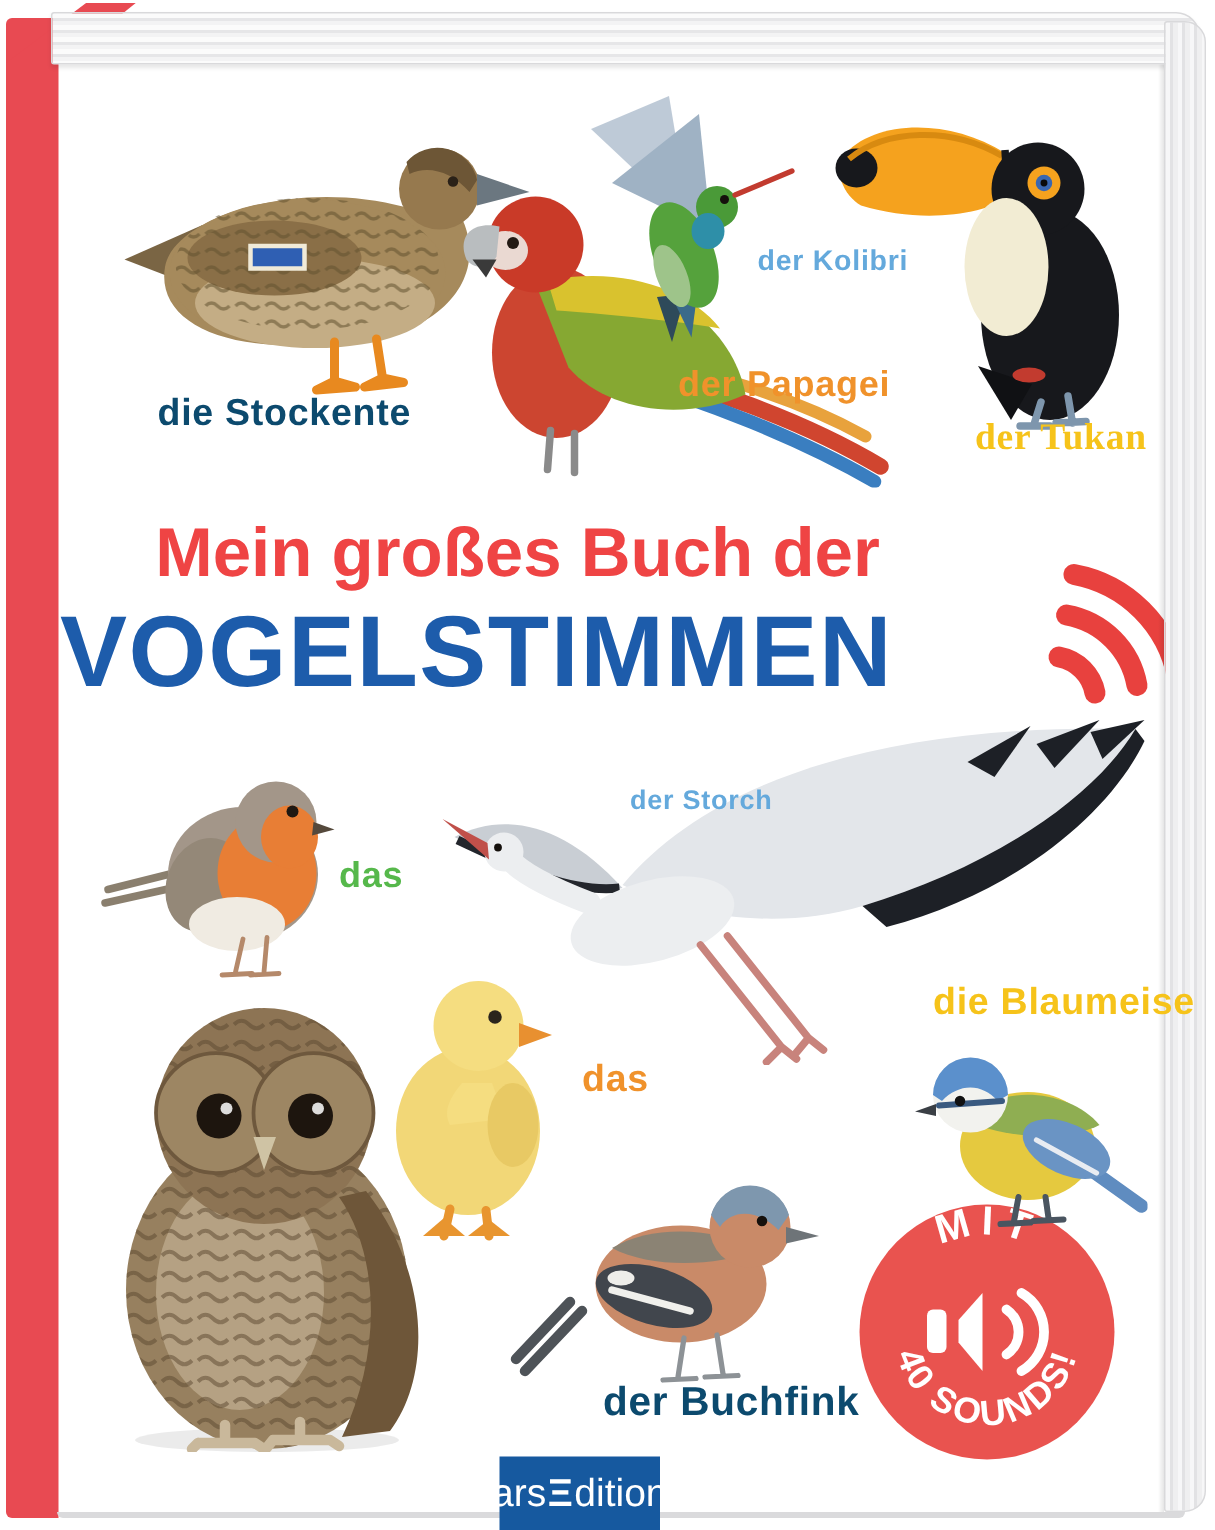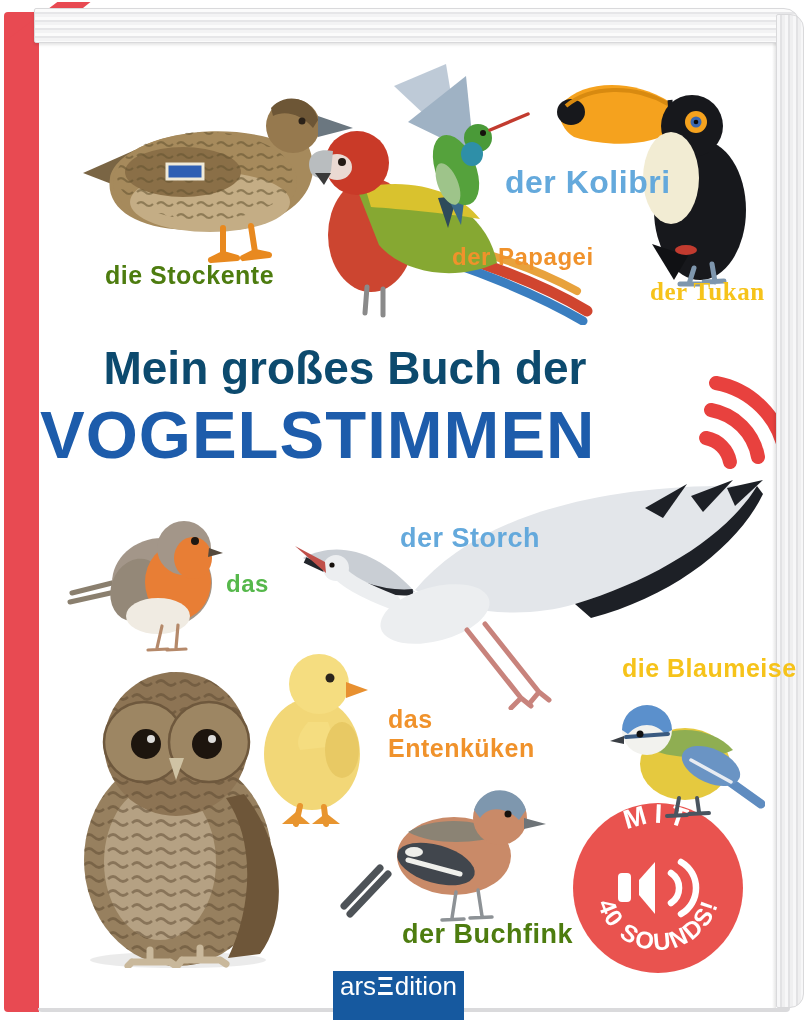--- a/index.html
+++ b/index.html
@@ -16,53 +16,53 @@
          box-shadow:0 2px 3px rgba(0,0,0,.10);z-index:4;}
   .pages-right{position:absolute;left:776px;top:14px;width:26px;height:992px;
          background:repeating-linear-gradient(90deg,#f7f7f8 0 3px,#e2e2e4 3px 5px,#efeff0 5px 8px);
          border:1px solid #d9d9db;border-radius:2px 14px 14px 2px;z-index:4;}
   .cover-edge-right{position:absolute;left:772px;top:30px;width:4px;height:978px;
          background:linear-gradient(90deg,rgba(0,0,0,0),rgba(0,0,0,.10));z-index:3;}
   .cover-edge-bottom{position:absolute;left:38px;top:1008px;width:752px;height:4px;
          background:#dadadc;border-radius:0 0 6px 6px;z-index:4;}
   
   .title1{position:absolute;left:40px;top:341px;width:610px;text-align:center;
-          font-size:46px;font-weight:bold;color:#0c4a6e;letter-spacing:0;z-index:3;}
+          font-size:46px;font-weight:bold;color:#ef4444;letter-spacing:0;z-index:3;}
   .title2{position:absolute;left:40px;top:396px;width:700px;
           font-size:67px;font-weight:bold;color:#1d5cab;letter-spacing:1px;z-index:3;}
   
   .lbl{position:absolute;font-weight:bold;z-index:5;white-space:nowrap;letter-spacing:.5px;}
-  .red{color:#4d7c0f}.lblue{color:#64a9dc}.orange{color:#f0922b}
+  .red{color:#0c4a6e}.lblue{color:#64a9dc}.orange{color:#f0922b}
   .yellow{color:#f6c31a}.green{color:#56b84b}.mblue{color:#2e87c8}
   .lbl-stockente{left:105px;top:261px;font-size:25px;}
-  .lbl-kolibri{left:505px;top:164px;font-size:32px;}
+  .lbl-kolibri{left:505px;top:164px;font-size:19px;}
   .lbl-papagei{left:452px;top:243px;font-size:24px;}
   .lbl-tukan{left:650px;top:278px;font-size:25px;font-family:Liberation Serif, serif;}
   .lbl-rotkehlchen{left:226px;top:570px;font-size:24px;line-height:28px;}
-  .lbl-storch{left:400px;top:523px;font-size:27px;}
+  .lbl-storch{left:420px;top:523px;font-size:18px;}
   .lbl-blaumeise{left:622px;top:654px;font-size:25px;text-align:right;}
   .lbl-entenkueken{left:388px;top:705px;font-size:25px;line-height:29px;}
   .lbl-buchfink{left:402px;top:919px;font-size:27px;}
   .lbl-waldkauz{left:110px;top:969px;font-size:28px;}
   
   .art{position:absolute;z-index:2;}
   .svg-duck{left:75px;top:78px;}      .svg-parrot{left:295px;top:115px;}
   .svg-humming{left:390px;top:58px;}  .svg-toucan{left:552px;top:52px;}
   .svg-robin{left:62px;top:498px;}    .svg-stork{left:295px;top:478px;}
   .svg-duckling{left:248px;top:642px;}.svg-owl{left:58px;top:662px;}
   .svg-chaffinch{left:338px;top:768px;}
   .svg-soundwaves{left:692px;top:364px;z-index:2;}
   .svg-badge{left:571px;top:801px;z-index:5;}
   .svg-bluetit{left:595px;top:688px;z-index:6;}
   .badge-text{fill:#ffffff;font-weight:bold;}
   .badge-top{font-size:27px;letter-spacing:6px;}
   .badge-bottom{font-size:24px;letter-spacing:2px;}
   
-  .logo{position:absolute;left:333px;top:971px;width:131px;height:49px;background:#16599f;
-        color:#ffffff;display:flex;align-items:flex-start;justify-content:center;
+  .logo{position:absolute;left:333px;top:971px;width:107px;height:49px;background:#16599f;
+        color:#ffffff;display:flex;align-items:center;justify-content:center;
         font-size:26px;z-index:6;}
   .logo .glyph{font-weight:bold;margin:0 1px;}
 </style>
 </head>
 <body>
 
 <div class="book">
 
   <div class="spine"></div>
   <div class="spine-top"></div>
@@ -301,21 +301,20 @@
   <div class="lbl lblue lbl-kolibri">der Kolibri</div>
   <div class="lbl orange lbl-papagei">der Papagei</div>
   <div class="lbl yellow lbl-tukan">der Tukan</div>
   <div class="lbl green lbl-rotkehlchen">
     <div>das</div>
   </div>
   <div class="lbl lblue lbl-storch">der Storch</div>
   <div class="lbl yellow lbl-blaumeise">die Blaumeise</div>
   <div class="lbl orange lbl-entenkueken">
     <div>das</div>
-    <div>Entenküken</div>
   </div>
   <div class="lbl red lbl-buchfink">der Buchfink</div>
 
   <div class="logo">
     <span>ars</span>
       <span class="glyph">Ξ</span>
       <span>dition</span>
   </div>
 
 </div>

